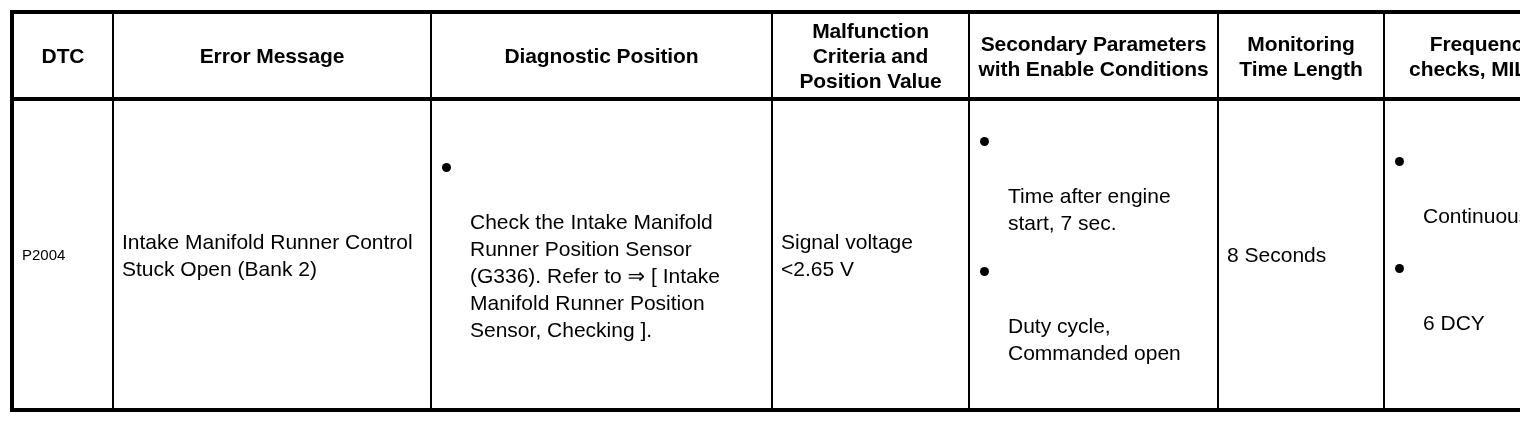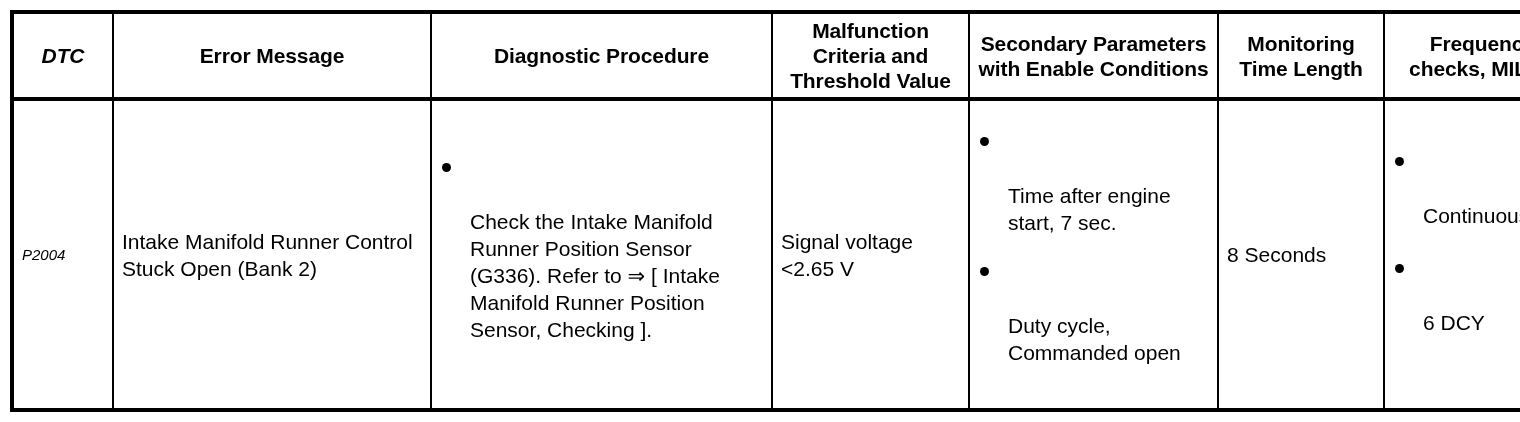--- a/index.html
+++ b/index.html
@@ -59,21 +59,21 @@
 
   table.dtc-table tbody td {
     font-weight: normal;
     font-size: 21px;
     line-height: 27px;
     text-align: left;
     padding: 6px 8px;
   }
 
   
-  .col-dtc        { width: 86px; font-style: italic; }
+  .col-dtc        { width: 86px; }
   .col-error      { width: 304px; }
   .col-proc       { width: 327px; }
   .col-crit       { width: 183px; }
   .col-sec        { width: 235px; }
   .col-mon        { width: 152px; }
   .col-freq       { width: 208px; }
 
   
   .cell-text {
     display: block;
@@ -123,24 +123,24 @@
 </head>
 <body>
 
 <div class="sheet">
 
   <table class="dtc-table">
     <thead>
       <tr>
         <th class="col-dtc">DTC</th>
         <th class="col-error">Error Message</th>
-        <th class="col-proc">Diagnostic Procedure</th>
+        <th class="col-proc">Diagnostic Position</th>
         <th class="col-crit">Malfunction
 Criteria and
-Threshold
+Position
 Value</th>
         <th class="col-sec">Secondary
 Parameters with
 Enable
 Conditions</th>
         <th class="col-mon">Monitoring
 Time
 Length</th>
         <th class="col-freq">Frequency of
 checks, MIL

